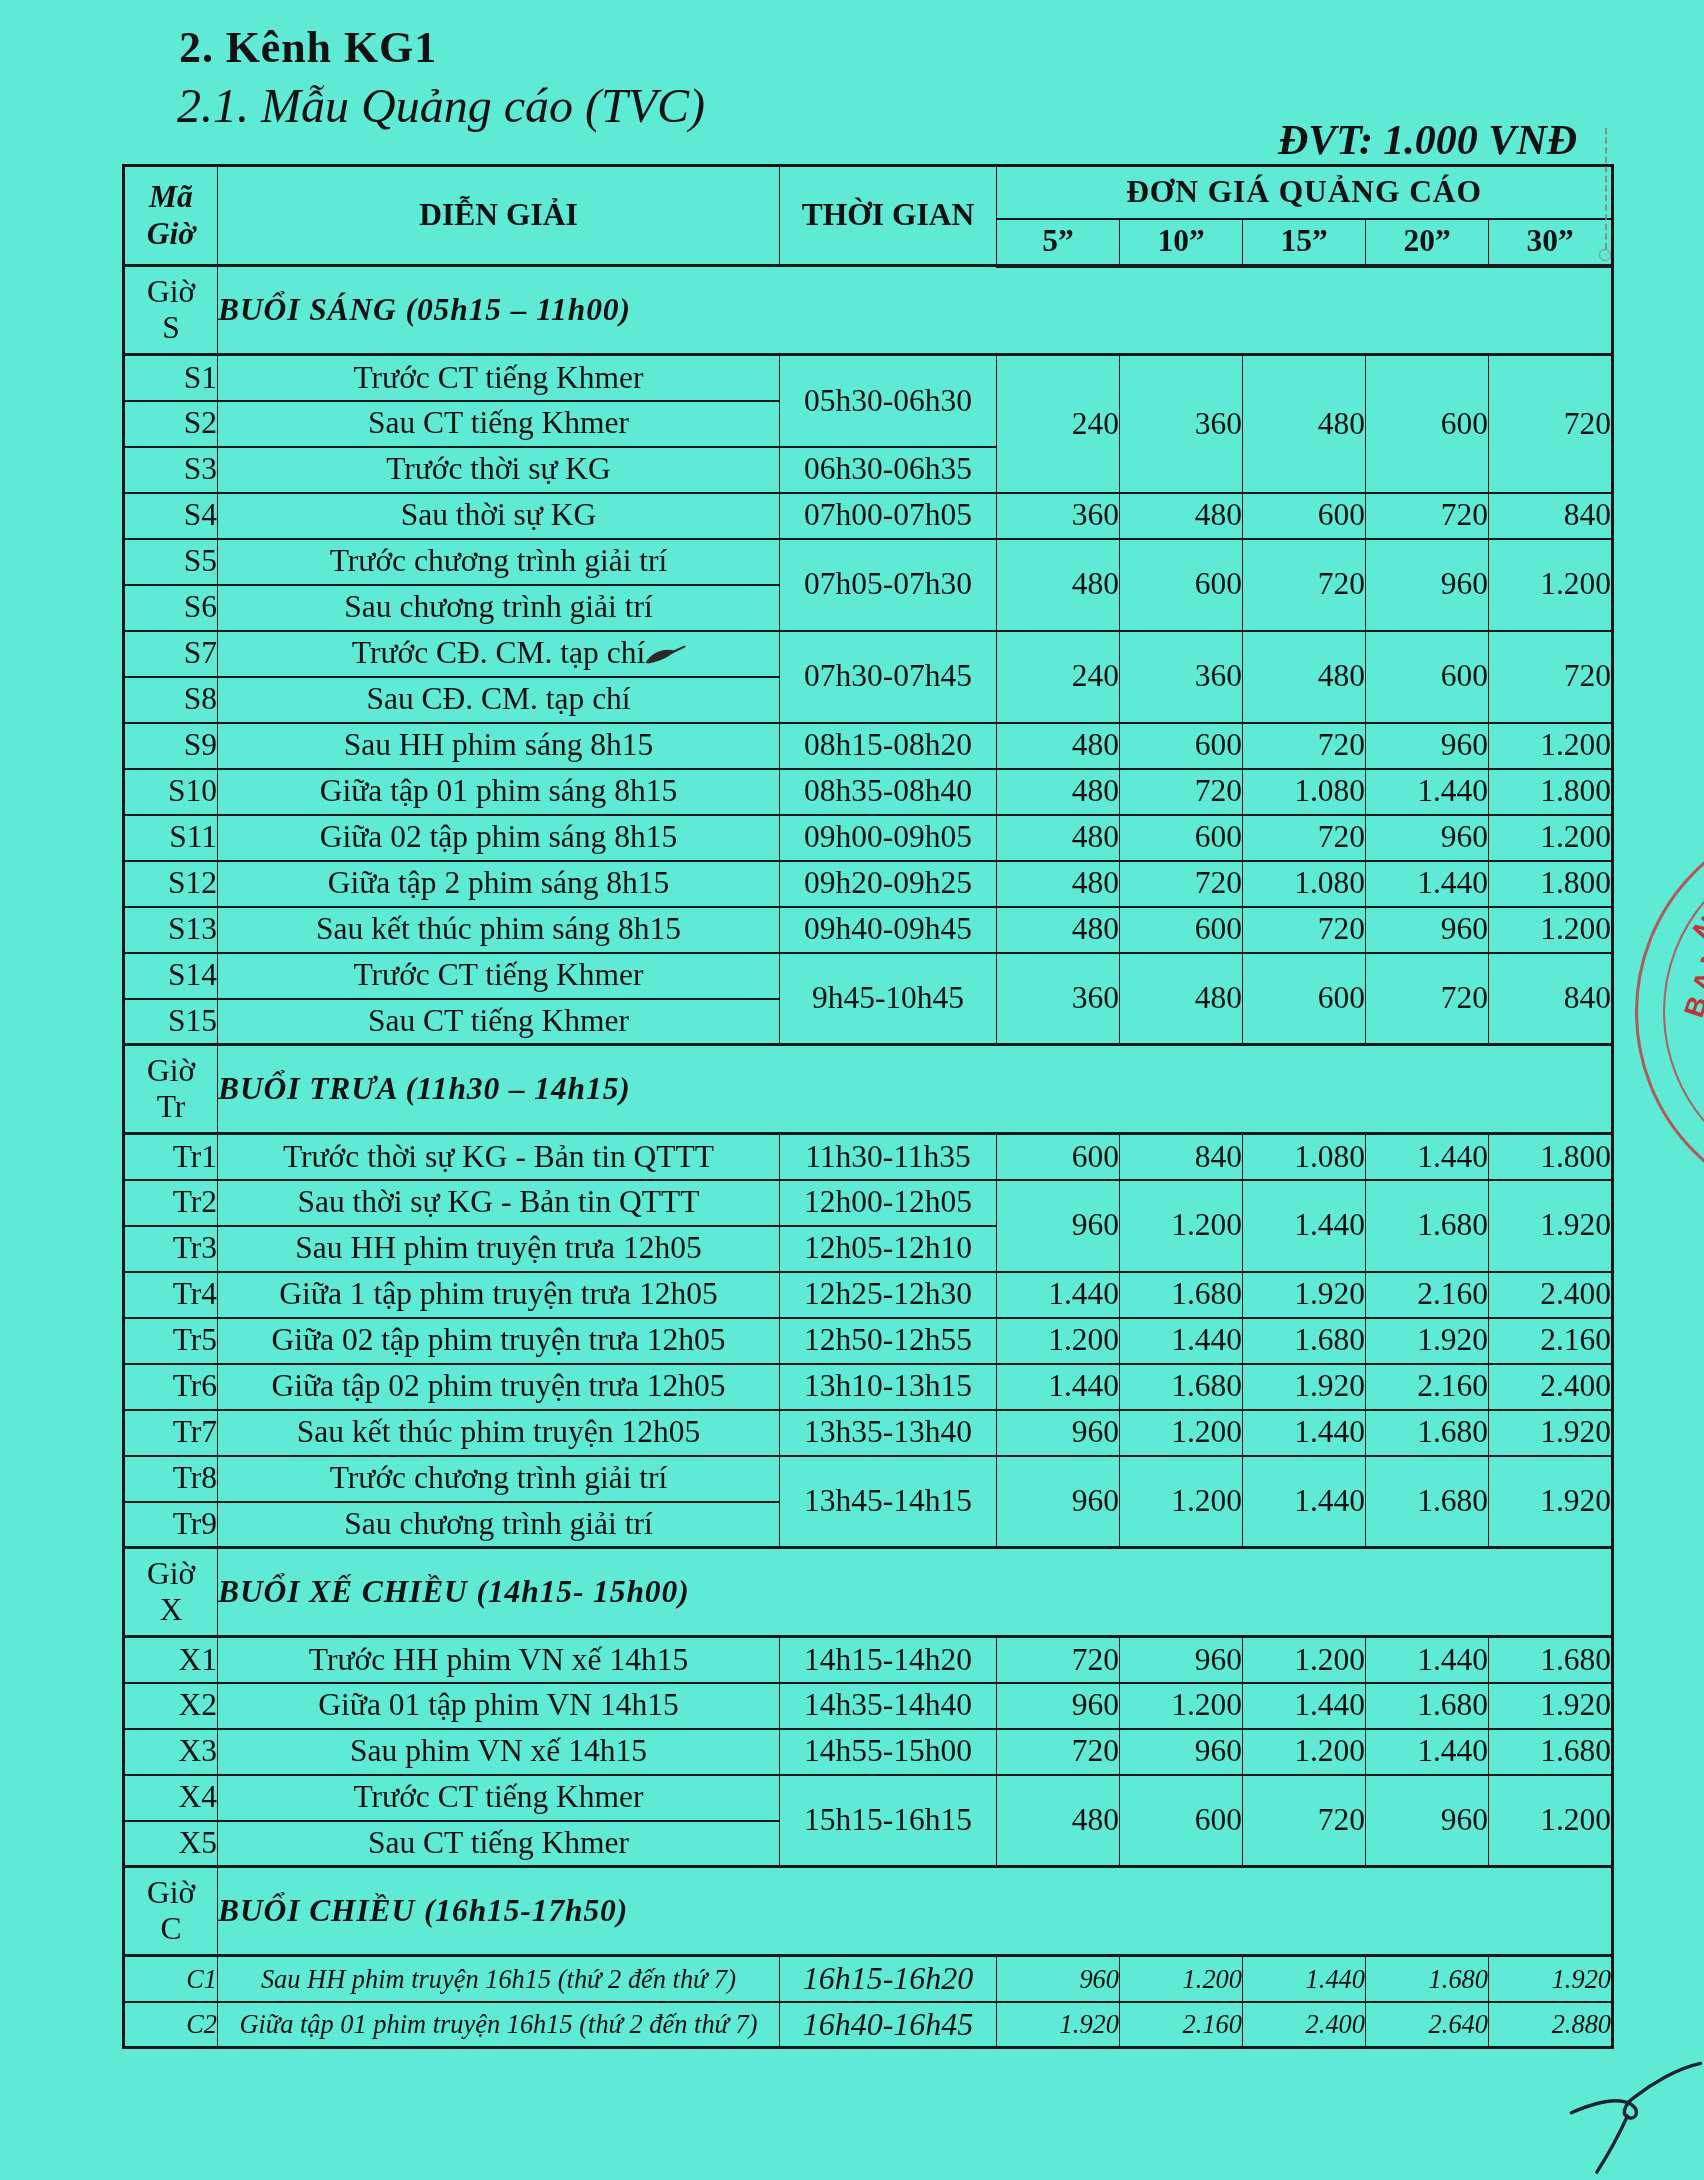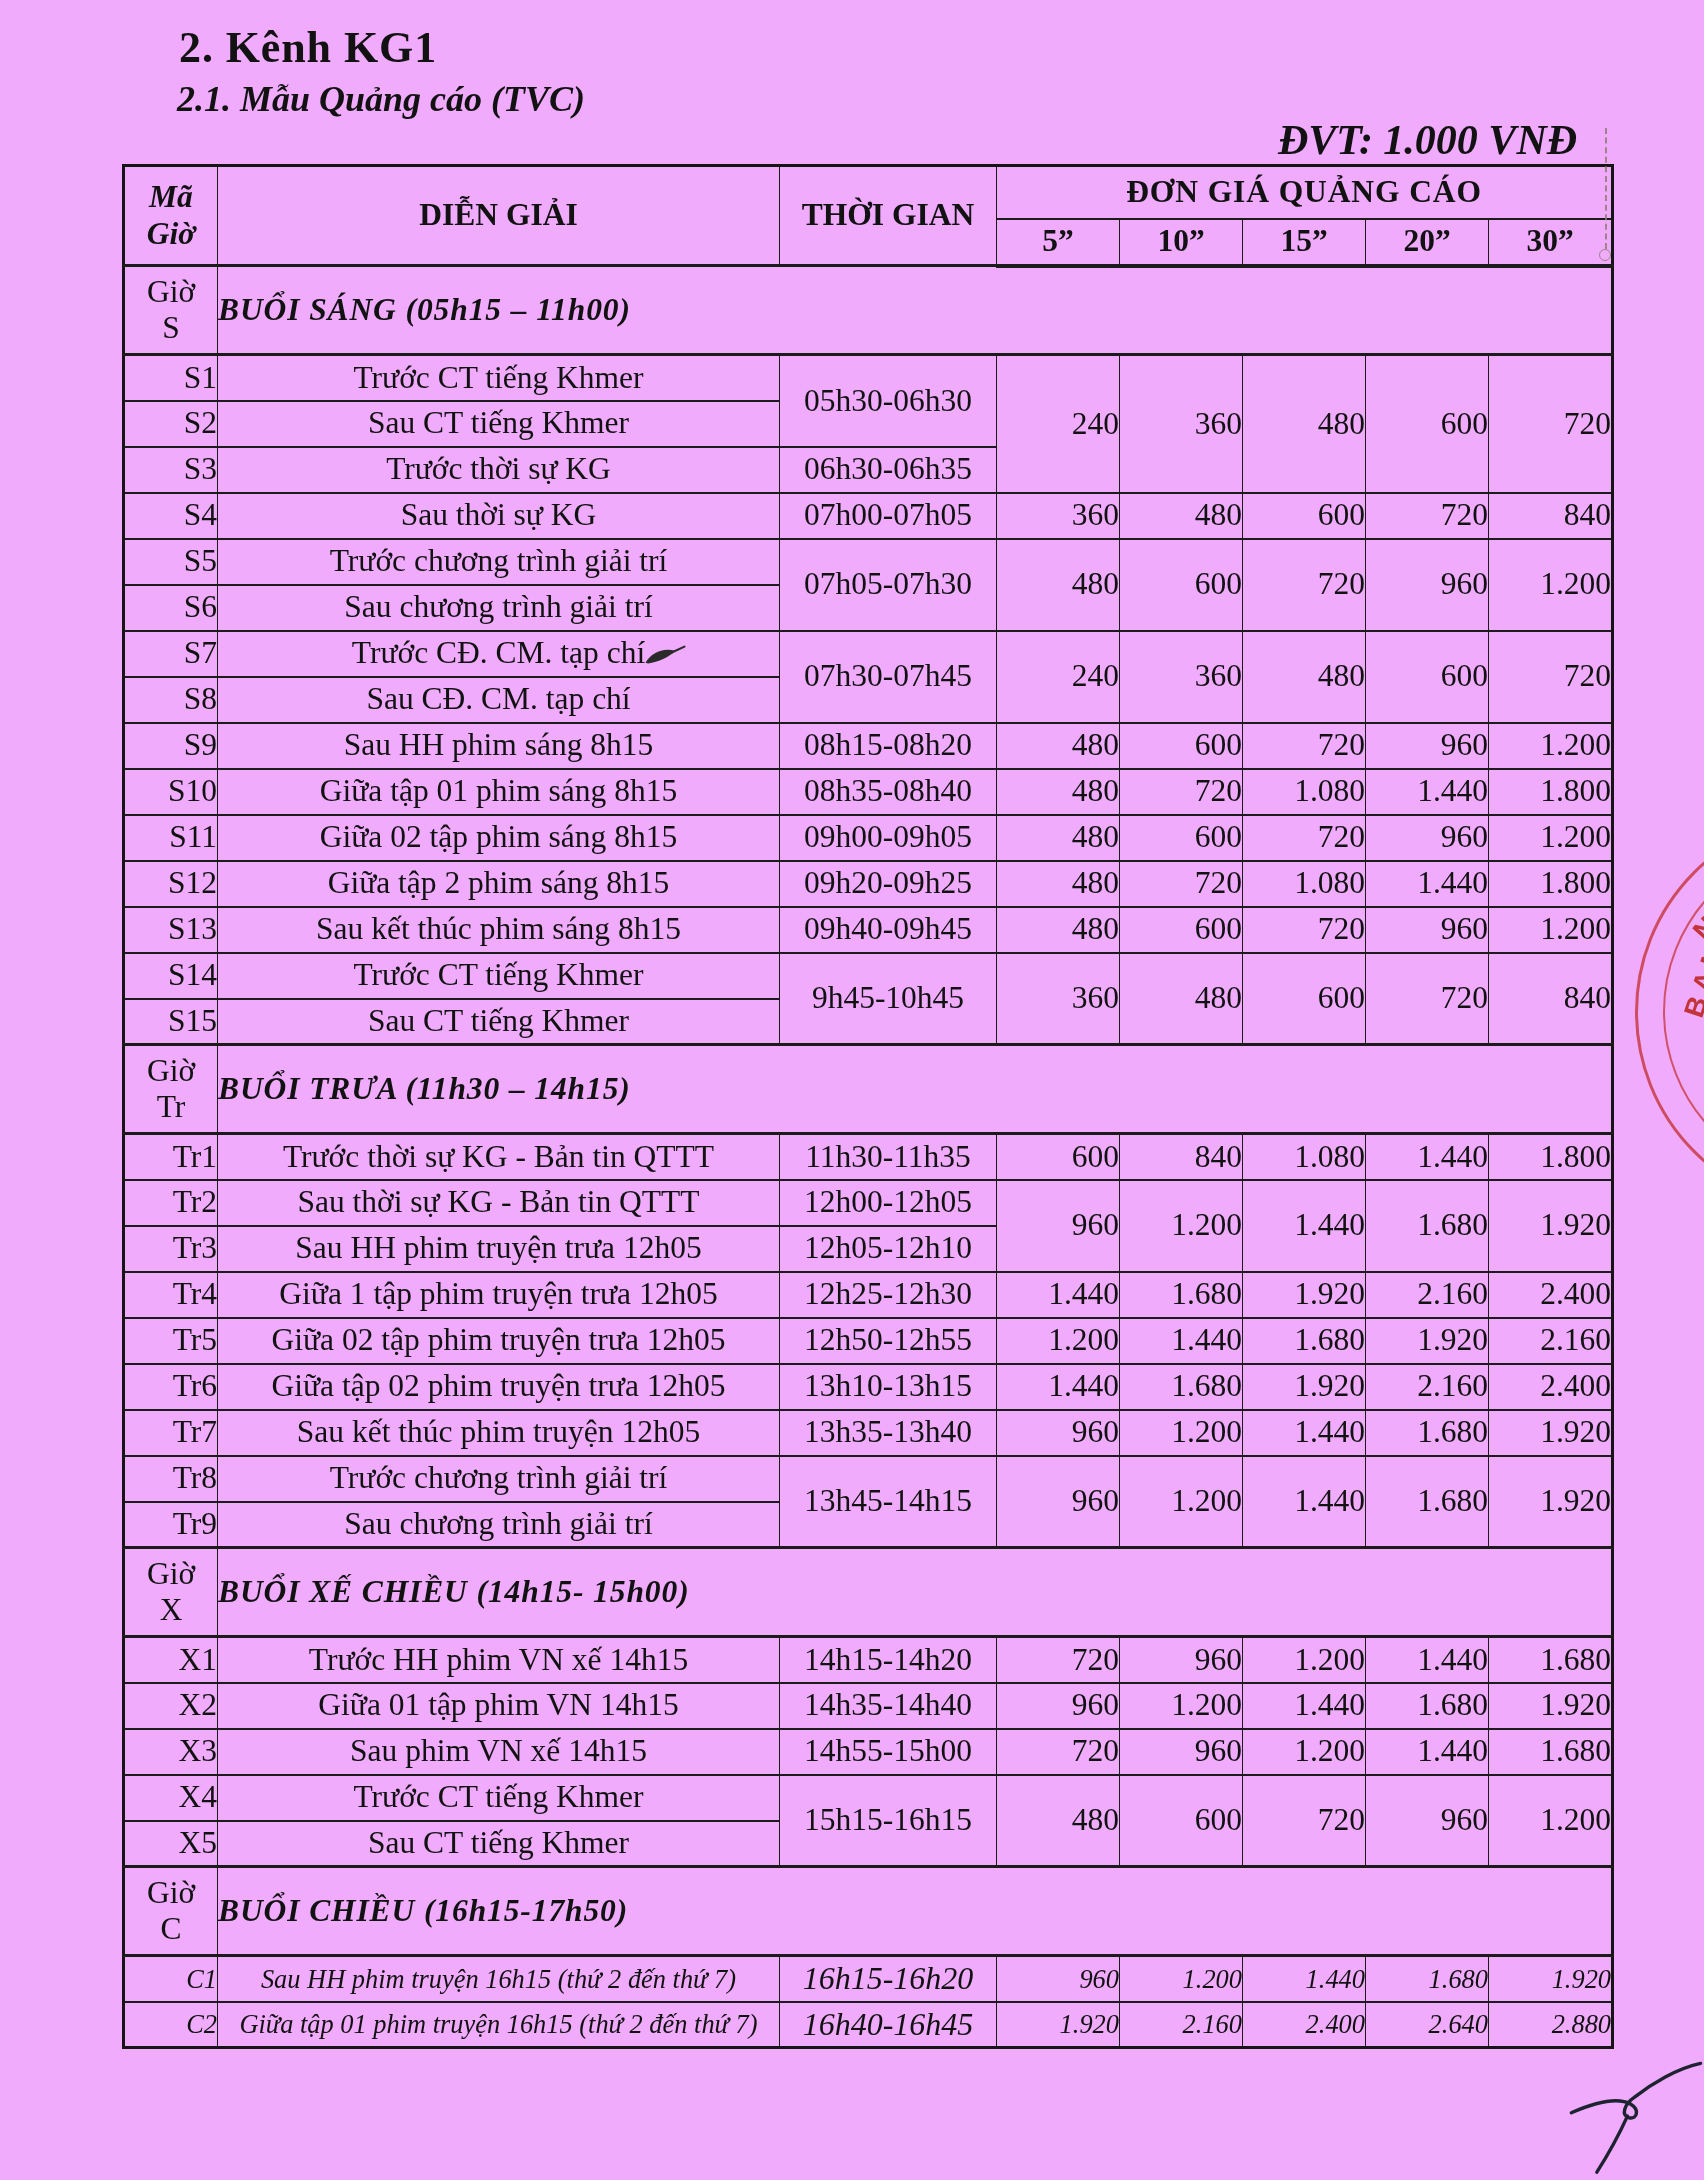--- a/index.html
+++ b/index.html
@@ -1,30 +1,30 @@
 <!DOCTYPE html>
 <html style="font-size:13.6px"><head>
 <meta charset="utf-8">
 <style>
   html,body{margin:0;padding:0;}
   .sheet{
     position:relative;
     width:1704px;height:2181px;
-    background:#f0abfc;
+    background:#5eead4;
     overflow:hidden;
     font-family:"Liberation Serif", serif;
     color:#121212;
   }
   .heading1{
     position:absolute;left:179px;top:22px;
     font-size:44px;font-weight:bold;letter-spacing:0.9px;
   }
   .heading2{
     position:absolute;left:177px;top:78px;
-    font-size:36px;font-weight:bold;font-style:italic;
+    font-size:48px;font-weight:normal;font-style:italic;
   }
   .unit-note{
     position:absolute;left:1278px;top:116px;width:307px;
     font-size:42px;font-weight:bold;font-style:italic;text-align:left;
     white-space:nowrap;
   }
   table.rates{
     position:absolute;left:122px;top:164px;
     border-collapse:collapse;table-layout:fixed;width:1488px;
     border:3.4px solid #151515;

